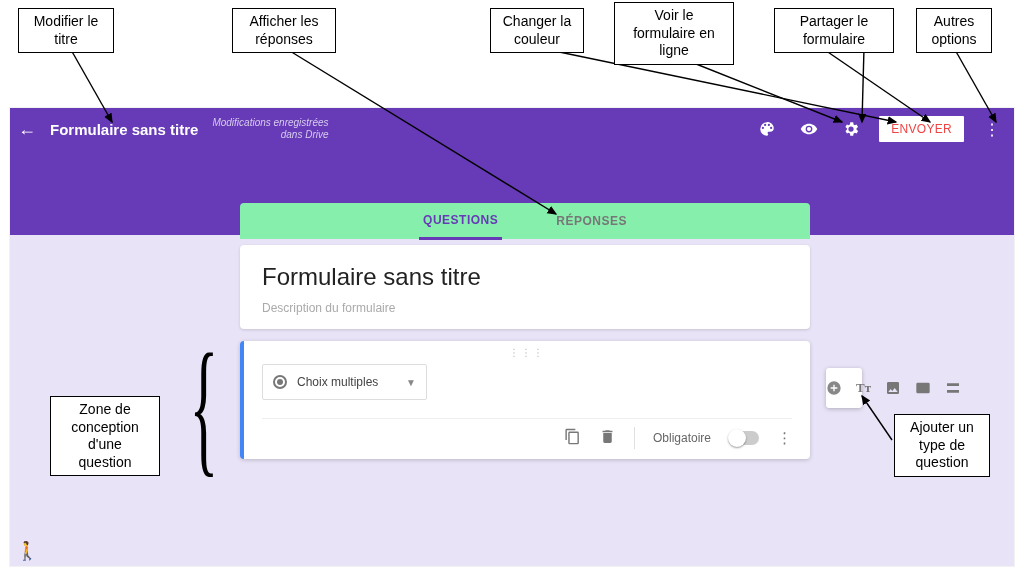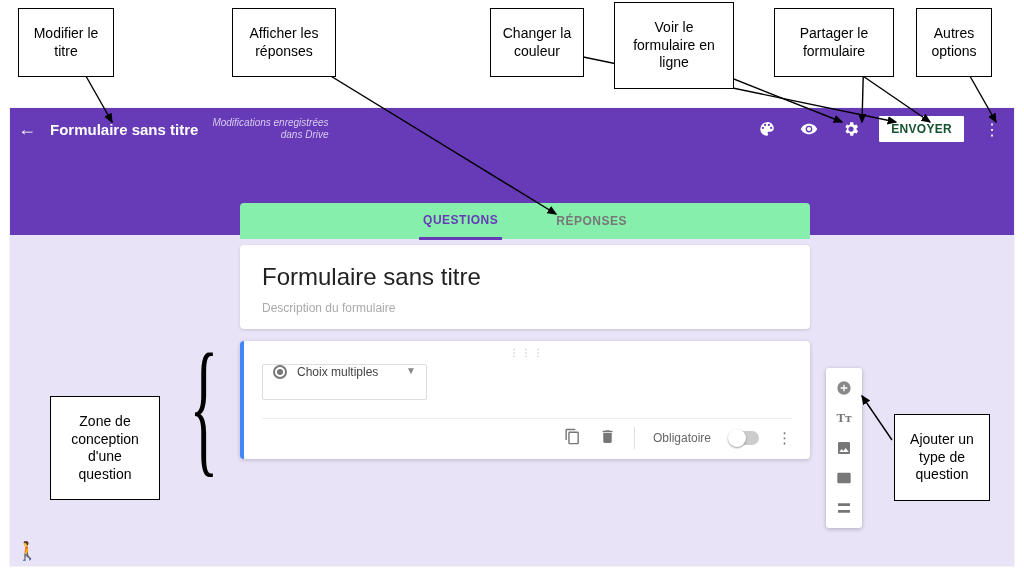--- a/index.html
+++ b/index.html
@@ -1,21 +1,21 @@
 <!DOCTYPE html>
 <html><head>
 <meta charset="utf-8">
 <style>
   * { box-sizing: border-box; margin: 0; padding: 0; }
   body { font-family: Arial, "Helvetica Neue", sans-serif; background:#fff; width:1024px; height:576px; overflow:hidden; position:relative; }
 
   
   .callout {
     position:absolute; background:#fff; border:1px solid #000;
-    padding:16px 10px; text-align:center; font-size:14px; line-height:1.25;
+    padding:4px 10px; text-align:center; font-size:14px; line-height:1.25;
     z-index:50;
   }
 
   svg.overlay { position:absolute; top:0; left:0; width:1024px; height:576px; pointer-events:none; z-index:40; }
 
   
   .app {
     position:absolute; top:108px; left:10px; width:1004px; height:458px;
     background:#e9e3f7;
     box-shadow:0 0 0 1px rgba(0,0,0,0.05);
@@ -24,22 +24,22 @@
     height:42px; background:#673ab7; color:#fff; display:flex; align-items:center;
     padding:0 8px; gap:14px;
   }
   .topbar .back { font-size:18px; cursor:pointer; }
   .topbar .title { font-weight:700; font-size:15px; cursor:pointer; }
   .topbar .saved { font-style:italic; font-size:10px; color:#d7ccf0; line-height:1.2;text-align:right; }
   .topbar .spacer { flex:1; }
   .topbar .ticon { width:28px; text-align:center; font-size:16px; cursor:pointer; color:#fff; }
   .topbar .ticon svg { width:18px; height:18px; fill:#fff; display:block; margin:0 auto; }
   .send-btn {
-    background:#fff; color:#14532d; padding:6px 12px; font-size:12px;
-    font-weight:700; border-radius:1px; cursor:pointer; letter-spacing:.3px;
+    background:#fff; color:#ef4444; padding:6px 12px; font-size:12px;
+    font-weight:400; border-radius:1px; cursor:pointer; letter-spacing:.3px;
   }
 
   .purpleband { height:85px; background:#673ab7; }
 
   
   .center-wrap { position:absolute; top:95px; left:230px; width:570px; }
 
   .tabs { background:#86efac; height:36px; display:flex; align-items:center; justify-content:center; gap:50px;
           border-radius:4px 4px 0 0; font-size:12px; font-weight:700; letter-spacing:.5px; }
   .tab { color:#777; cursor:pointer; padding:10px 4px; }
@@ -56,21 +56,21 @@
     position:relative;
     background:#fff; border-radius:4px; box-shadow:0 1px 4px rgba(0,0,0,0.2);
     margin-top:12px; padding:14px 18px 10px 18px;
     border-left:4px solid #4285f4;
   }
   .drag { text-align:center; color:#bbb; font-size:10px; letter-spacing:2px; margin:-8px 0 6px; cursor:grab; }
   .qhead { display:flex; align-items:center; gap:20px; }
   .qtitle { flex:1; font-size:14px; color:#444; padding:6px 0; border-bottom:1px solid #eee; }
   .qtype {
     width:165px; height:36px; border:1px solid #ddd; border-radius:2px;
-    display:flex; padding:0 10px; font-size:12px; color:#444;
+    display:flex; align-items:center; padding:0 10px; font-size:12px; color:#444;
     cursor:pointer; gap:10px; background:#fff;
   }
   .qtype .radio-ico { width:14px; height:14px; border:2px solid #777; border-radius:50%; display:flex; align-items:center; justify-content:center; }
   .qtype .radio-ico::after { content:""; width:6px; height:6px; background:#777; border-radius:50%; }
   .qtype .arrow { margin-left:auto; color:#888; font-size:10px; }
 
   .options { margin-top:14px; font-size:12px; color:#666; }
   .opt-row { display:flex; align-items:center; gap:10px; padding:6px 0; }
   .opt-row .circle { width:13px; height:13px; border:2px solid #bbb; border-radius:50%; }
   .opt-row .or { color:#888; margin:0 4px; }
@@ -83,21 +83,21 @@
   .qfoot .ico { cursor:pointer; font-size:15px; color:#777; }
   .toggle { width:30px; height:14px; background:#ccc; border-radius:7px; position:relative; cursor:pointer; }
   .toggle::after { content:""; position:absolute; top:-2px; left:-1px; width:18px; height:18px; background:#fff;
                    border-radius:50%; box-shadow:0 1px 2px rgba(0,0,0,0.4); }
 
   
   .rtoolbar {
     position:absolute; top:260px; left:816px;
     width:36px; background:#fff; border-radius:3px;
     box-shadow:0 1px 4px rgba(0,0,0,0.25);
-    display:flex; flex-direction:column; align-items:center; gap:14px;
+    display:flex; flex-direction:row; align-items:center; gap:14px;
     padding:12px 0;
   }
   .rtoolbar .ritem { color:#777; font-size:15px; cursor:pointer; }
   .rtoolbar .ritem svg { width:16px; height:16px; fill:#777; display:block; }
   .rtoolbar .ritem.add svg { fill:#888; }
 
   .brace { position:absolute; font-size:150px; color:#000; font-family:"Times New Roman", serif;
            transform:scaleX(0.4); z-index:45; }
 
   .walker { position:absolute; bottom:4px; left:6px; font-size:18px; }

